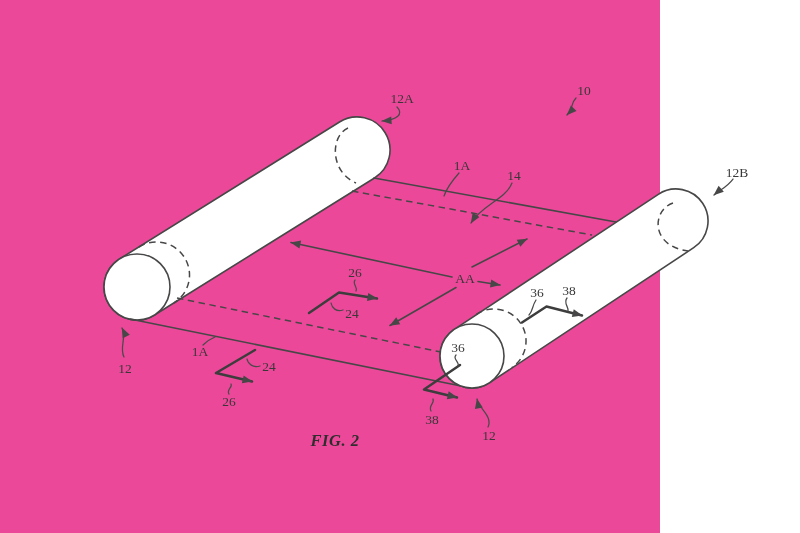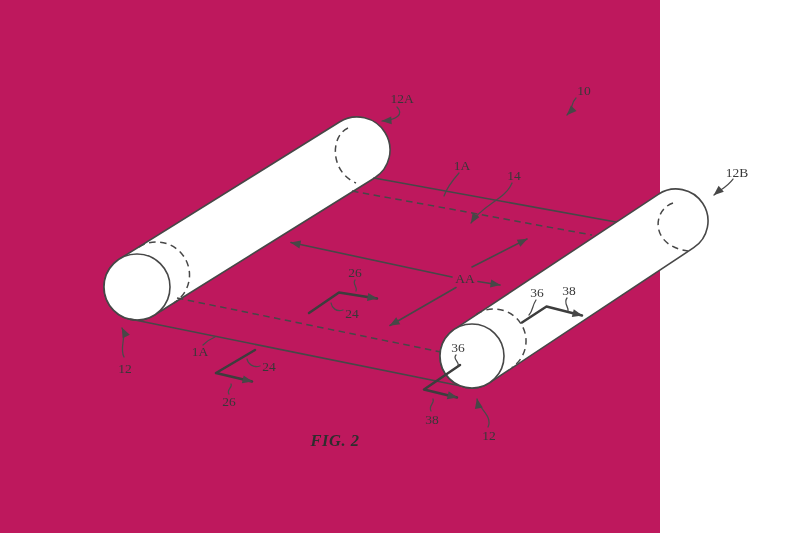--- a/index.html
+++ b/index.html
@@ -1,20 +1,20 @@
 <!DOCTYPE html>
 <html><head>
 <meta charset="utf-8">
 <style>
   html,body{margin:0;padding:0;}
   body{
     width:800px;height:533px;background:#ffffff;overflow:hidden;
     font-family:"Liberation Serif","DejaVu Serif",serif;
   }
-  .canvas{position:relative;width:660px;height:533px;background:#be185d;}
+  .canvas{position:relative;width:660px;height:533px;background:#ec4899;}
   svg{display:block;}
   .ln{fill:none;stroke:#474747;stroke-width:1.6;stroke-linecap:round;stroke-linejoin:round;}
   .fillw{fill:#ffffff;}
   .dash{fill:none;stroke:#474747;stroke-width:1.5;stroke-linecap:butt;stroke-dasharray:6.5 4.5;}
   .bold{fill:none;stroke:#3d3d3d;stroke-width:2.5;stroke-linecap:round;stroke-linejoin:round;}
   .leader{fill:none;stroke:#4a4a4a;stroke-width:1.25;stroke-linecap:round;}
   text{font-family:"Liberation Serif","DejaVu Serif",serif;font-size:13.5px;fill:#383838;}
   text.fig{font-size:16.5px;font-weight:bold;font-style:italic;fill:#2e2e2e;letter-spacing:0.5px;}
 </style>
 </head>

